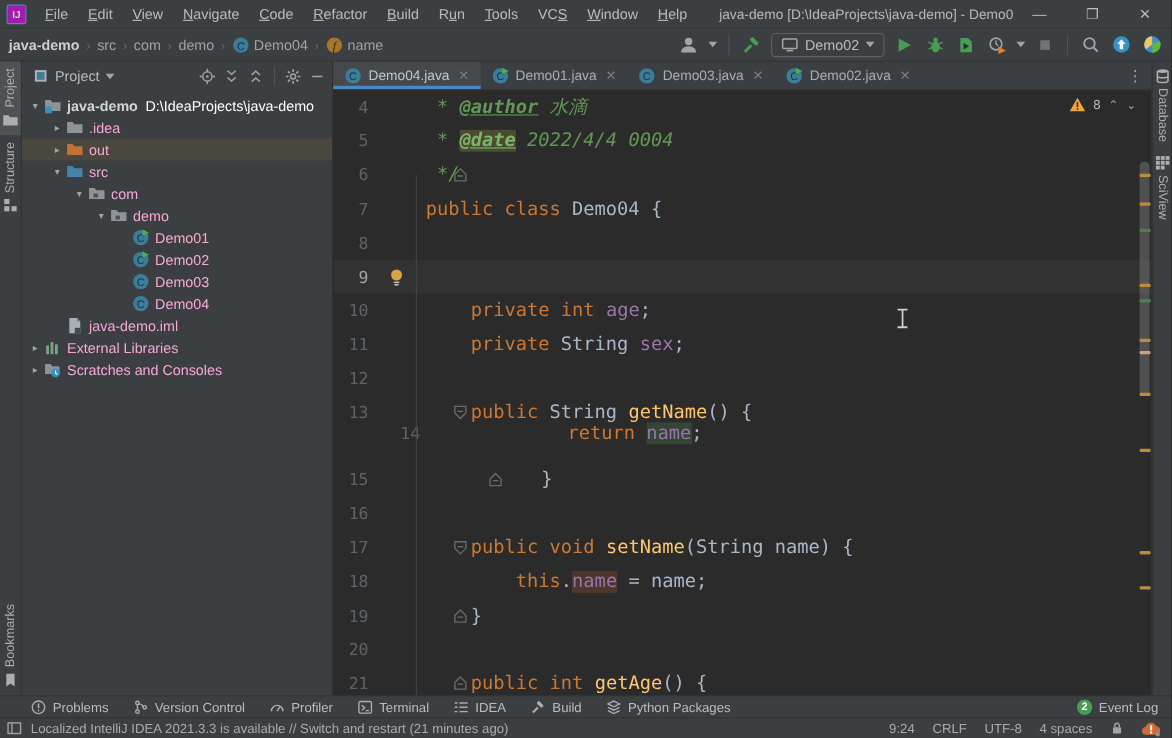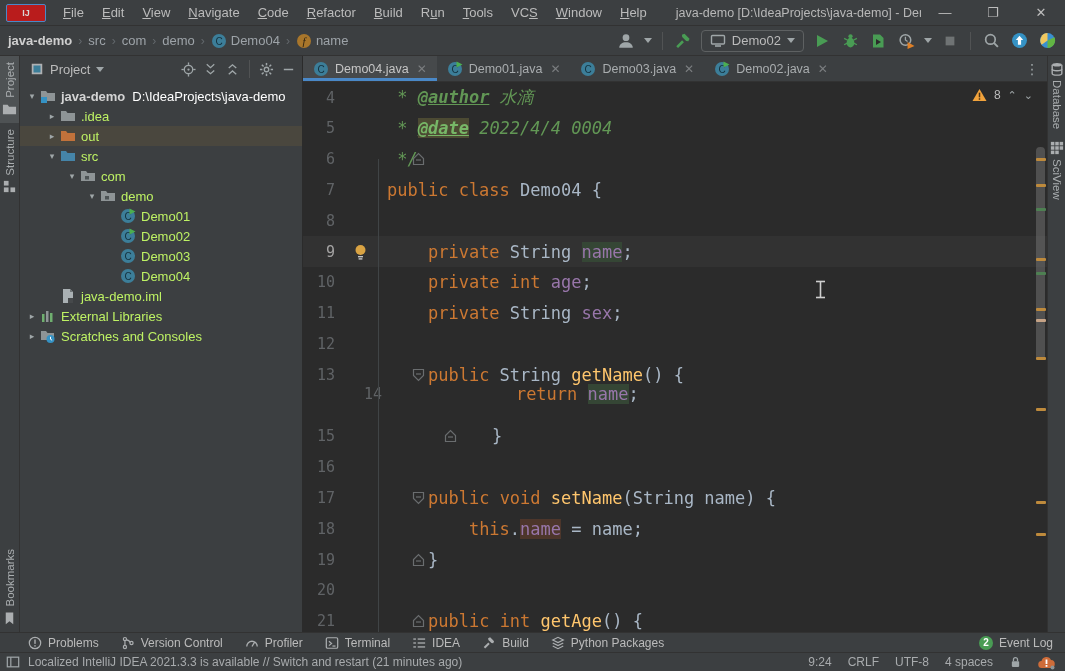--- a/index.html
+++ b/index.html
@@ -4,22 +4,22 @@
 <style>
   * { margin:0; padding:0; box-sizing:border-box; }
   html,body { background:#222; }
   .window {
     position:relative; width:1065px; height:671px; overflow:hidden;
     background:#3C3F41; font-family:"Liberation Sans", sans-serif;
     font-size:13px; color:#BBBBBB; cursor:default;
   }
   
   .titlebar { height:26px; display:flex; align-items:center; background:#3C3F41; border-bottom:1px solid #323232; }
-  .logo { width:40px; height:18px; margin:0 8px 0 6px; border:1.5px solid #4A88C7; border-radius:2px;
-          display:flex; align-items:center; justify-content:center; font-size:9px; font-weight:bold; color:#D8D8D8; background:#b91c1c;}
+  .logo { width:18px; height:18px; margin:0 8px 0 6px; border:1.5px solid #4A88C7; border-radius:2px;
+          display:flex; align-items:center; justify-content:center; font-size:9px; font-weight:bold; color:#D8D8D8; background:#a21caf;}
   .menus { display:flex; }
   .menu-item { padding:4px 9px; color:#BBBBBB; }
   .menu-item u { text-decoration:underline; }
   .title-text { flex:1; text-align:center; color:#B8B8B8; font-size:12.5px; padding-left:20px; white-space:nowrap; overflow:hidden;}
   .win-controls { display:flex; height:100%; }
   .win-btn { width:48px; height:100%; display:flex; align-items:center; justify-content:center; color:#BDBDBD; font-size:13px; }
   
   .navbar { height:30px; display:flex; align-items:center; background:#3C3F41; border-bottom:1px solid #323232; padding:0 8px; }
   .crumbs { display:flex; align-items:center; gap:4px; white-space:nowrap; }
   .crumb { display:flex; align-items:center; gap:4px; color:#9DA3A8; }
@@ -43,21 +43,21 @@
   
   .project-panel { width:283px; background:#3C3F41; display:flex; flex-direction:column; border-right:1px solid #2B2B2B; }
   .pp-header { height:27px; display:flex; align-items:center; padding:0 6px 0 10px; gap:6px; border-bottom:1px solid #3C3F41; }
   .pp-title { display:flex; align-items:center; gap:6px; color:#BBBBBB; }
   .pp-actions { margin-left:auto; display:flex; align-items:center; gap:7px; }
   .tree { padding-top:3px; overflow:hidden; }
   .tree-row { height:20px; display:flex; align-items:center; white-space:nowrap; }
   .tree-row.selected { background:#4A473E; }
   .tr-arrow { width:16px; display:flex; justify-content:center; color:#9FA6A8; font-size:9px; flex:0 0 16px;}
   .tr-icon { width:16px; height:16px; flex:0 0 16px; position:relative; }
-  .tr-label { padding-left:5px; color:#bef264; }
+  .tr-label { padding-left:5px; color:#f9a8d4; }
   .tr-label.bold { font-weight:bold; color:#D4D4D4; }
   .tr-path { padding-left:7px; color:#ffffff; }
   
   .editor-area { width:744px; display:flex; flex-direction:column; background:#2B2B2B; }
   .tabs { height:26px; background:#3C3F41; display:flex; align-items:stretch; border-bottom:1px solid #323232; }
   .tab { display:flex; align-items:center; gap:6px; padding:0 10px; color:#A9ADAF; font-size:12.5px; position:relative; }
   .tab.active { background:#46494B; color:#C6C6C6; }
   .tab.active::after { content:""; position:absolute; left:0; right:0; bottom:0; height:3px; background:#4A88C7; }
   .tab .close { color:#7B7E80; font-size:12px; margin-left:2px; }
   .tabs .kebab { margin-left:auto; display:flex; align-items:center; padding:0 8px; color:#9FA6A8; font-size:14px; letter-spacing:0; }
@@ -626,21 +626,20 @@
             <span class="ln">9</span>
             <span class="gut">
               <span class="bulb">
                 <svg width="15" height="17" viewBox="0 0 15 17">
                   <circle cx="7.5" cy="6" r="5" fill="#D9A343"></circle>
                   <rect x="5" y="12" width="5" height="1.4" fill="#C4C4C4"></rect>
                   <rect x="5.6" y="14.2" width="3.8" height="1.4" fill="#C4C4C4"></rect>
                 </svg>
               </span>
             </span>
-            <span class="code-text"><span class="s-d">    </span><span class="s-k">private</span><span class="s-d"> String </span><span class="s-fr">name</span><span class="s-d">;</span></span>
           </div>
           <div class="code-line" style="top: 123.2px;">
             <span class="ln">8</span>
             <span class="gut"></span>
             <span class="code-text"></span>
           </div>
           <div class="code-line" style="top: 92.4px;">
             <span class="ln">7</span>
             <span class="gut"></span>
             <span class="code-text"><span class="s-k">public class </span><span class="s-d">Demo04 {</span></span>

